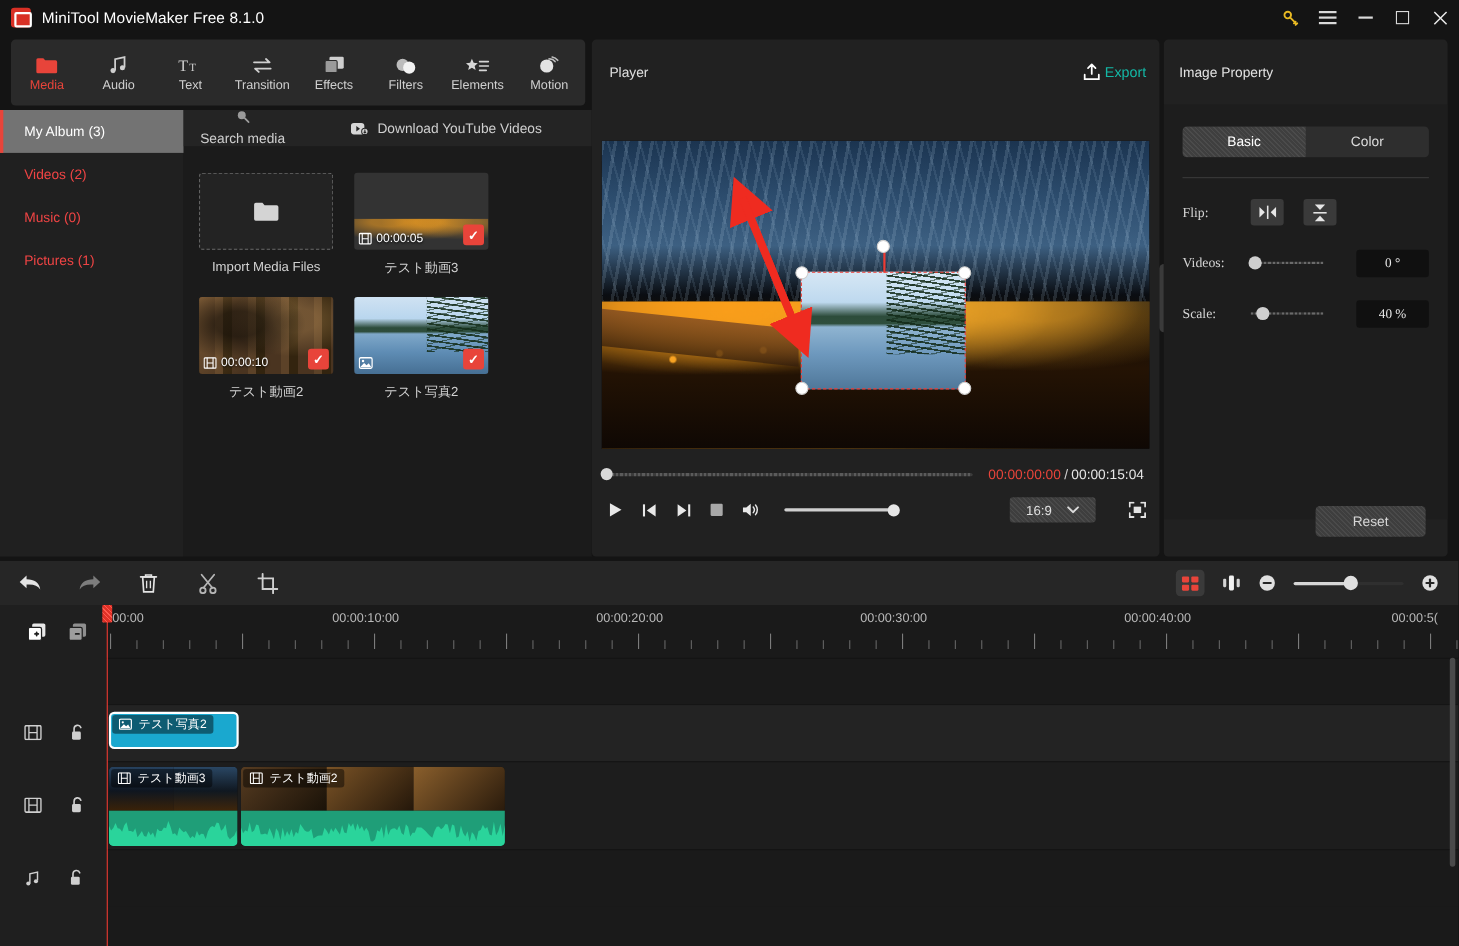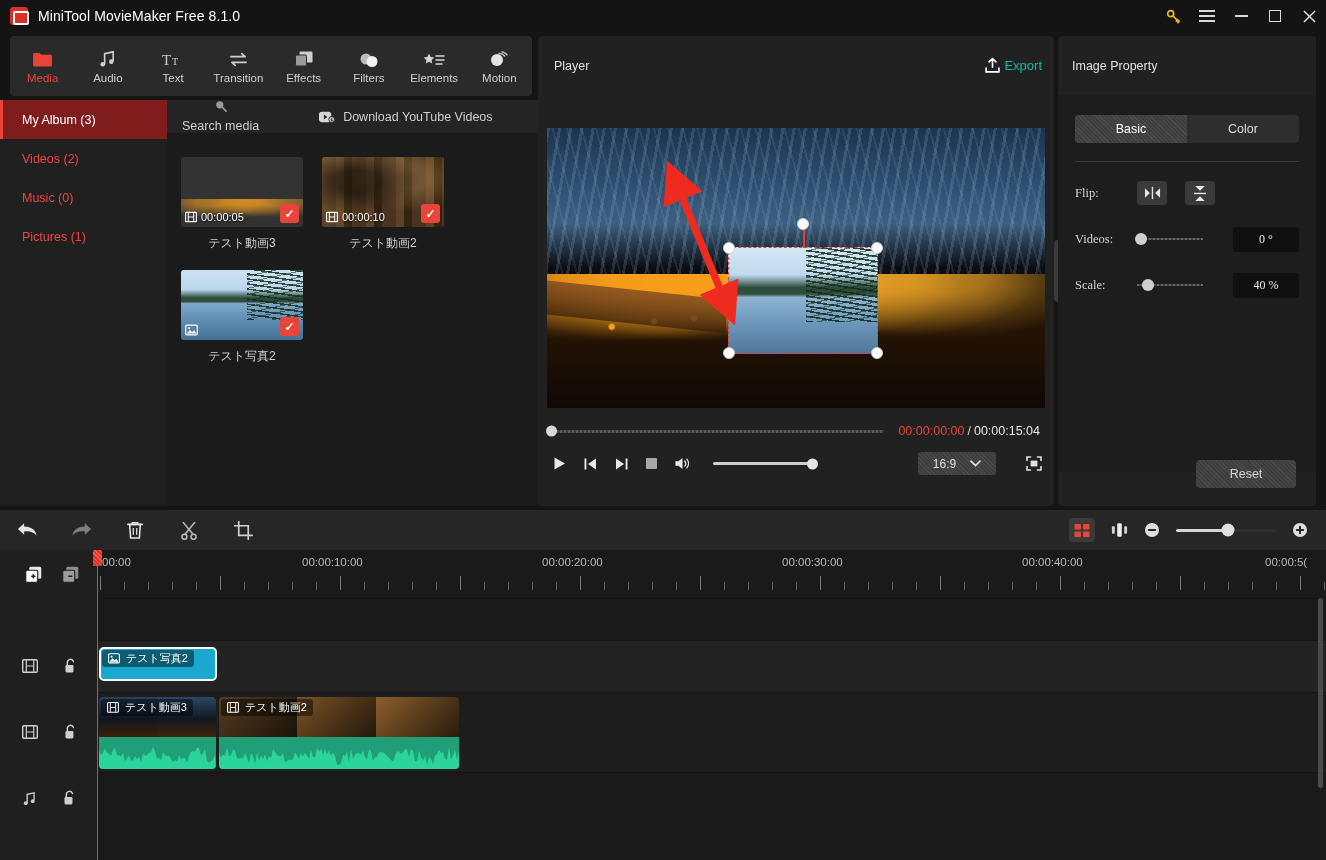--- a/index.html
+++ b/index.html
@@ -58,21 +58,21 @@
 
   
   .media-sidebar {
     position: absolute; left: 0; top: 100px; width: 167px; height: 406px;
     background: #202020;
   }
   .cat {
     position: relative; height: 39px; display: flex; align-items: center;
     padding-left: 22px; font-size: 12.5px; color: #ef4444;
   }
-  .cat.active { background: #7f1d1d; color: #ffffff; }
+  .cat.active { background: #737373; color: #ffffff; }
   .cat.active::before {
     content: ""; position: absolute; left: 0; top: 0; width: 3px; height: 39px; background: #e8443a;
   }
 
   
   .media-panel {
     position: absolute; left: 167px; top: 100px; width: 371px; height: 406px;
     background: #1b1b1b;
   }
   .media-topbar {
@@ -500,20 +500,30 @@
               <path d="M5.2 3.4 8.8 6 5.2 8.6Z" fill="#242424"></path>
               <circle cx="13.5" cy="8.6" r="3.1" fill="#d6d6d6" stroke="#242424" stroke-width="1"></circle>
               <path d="M13.5 6.8v3.4M12.3 9l1.2 1.2L14.7 9" stroke="#242424" stroke-width="1" fill="none"></path>
             </svg>
         </span>
         <span>Download YouTube Videos</span>
       </div>
     </div>
 
     <div class="media-grid">
+      <div class="media-cell">
+        <div class="thumb import">
+          <span>
+            <svg width="24" height="19" viewBox="0 0 24 19">
+                <path d="M1 3a1.6 1.6 0 0 1 1.6-1.6h6l1.9 2.2h11a1.6 1.6 0 0 1 1.6 1.6v10.8A1.6 1.6 0 0 1 21.5 17.6h-19A1.6 1.6 0 0 1 1 16Z" fill="#d4d4d4"></path>
+              </svg>
+          </span>
+        </div>
+        <div class="media-name">Import Media Files</div>
+      </div>
 
       <div class="media-cell">
         <div class="thumb">
           <div class="art-night"></div>
           <div class="badge">
             <span>
               <svg width="12" height="12" viewBox="0 0 13 13">
                   <rect x="0.6" y="1.4" width="11.8" height="10.2" rx="1" fill="none" stroke="#fff" stroke-width="1.3"></rect>
                   <path d="M3.6 1.4v10.2M9.4 1.4v10.2M3.6 6.5h5.8" stroke="#fff" stroke-width="1.1"></path>
                 </svg>

